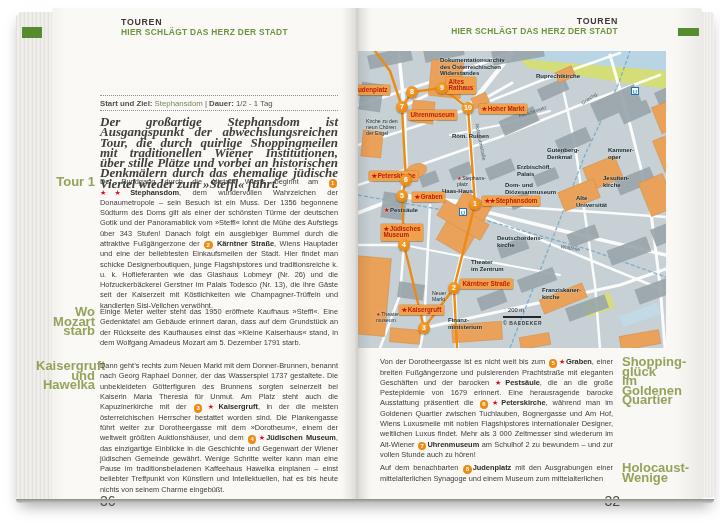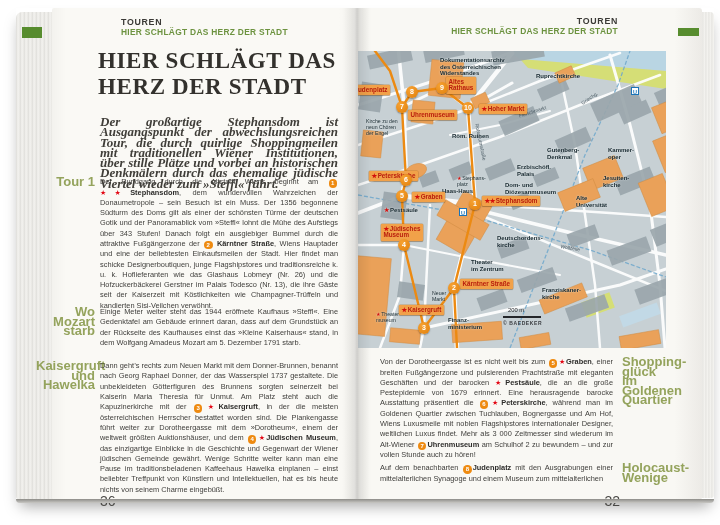--- a/index.html
+++ b/index.html
@@ -74,30 +74,35 @@
   <div class="book-shadow"></div>
   <div class="edge-left"></div>
   <div class="edge-right"></div>
 
   <div class="page left">
     <div style="position:absolute;left:69px;top:9px;width:236px;">
       <div class="kicker">TOUREN</div>
       <div class="subhead">HIER SCHLÄGT DAS HERZ DER STADT</div>
     </div>
   </div>
-  <div class="title">HIER SCHLÄGT DAS
-HERZ DER STADT</div>
+  <div class="metabar">
+    <b>Start und Ziel:</b>
+    <span class="meta-val">Stephansdom</span>
+    <span>|</span>
+    <b>Dauer:</b>
+    <span>1/2 - 1 Tag</span>
+  </div>
   <div class="intro">Der großartige Stephansdom ist Ausgangspunkt der abwechslungsreichen Tour, die durch quirlige Shoppingmeilen mit traditionellen Wiener Institutionen, über stille Plätze und vorbei an historischen Denkmälern durch das ehemalige jüdische Viertel wieder zum »Steffl« führt.</div>
 
   <div class="margin-note l" style="top:177px;">Tour 1</div>
   <div class="body-par" style="left:100px;top:177px;width:238px;">Der Rundgang durch die Altstadt Wiens beginnt am <span class="mk-inline">1</span><span class="stars-inline">★★</span><span class="bt">Stephansdom</span>, dem wundervollen Wahrzeichen der Donaumetropole – sein Besuch ist ein Muss. Der 1356 begonnene Südturm des Doms gilt als einer der schönsten Türme der deutschen Gotik und der Panoramablick vom »Steffl« lohnt die Mühe des Aufstiegs über 343 Stufen! Danach folgt ein ausgiebiger Bummel durch die attraktive Fußgängerzone der <span class="mk-inline">2</span> <span class="bt">Kärntner Straße</span>, Wiens Hauptader und eine der beliebtesten Einkaufsmeilen der Stadt. Hier findet man schicke Designerboutiquen, junge Flagshipstores und traditionsreiche k. u. k. Hoflieferanten wie das Glashaus Lobmeyr (Nr. 26) und die Hofzuckerbäckerei Gerstner im Palais Todesco (Nr. 13), die ihre Gäste seit der Kaiserzeit mit Köstlichkeiten wie Champagner-Trüffeln und kandierten Sisi-Veilchen verwöhnt.</div>
 
   <div class="margin-note l" style="top:307px;">Wo Mozart
 starb</div>
-  <div class="body-par" style="left:100px;top:307px;width:238px;">Einige Meter weiter steht das 1944 eröffnete Kaufhaus »Steffl«. Eine Gedenktafel am Gebäude erinnert daran, dass auf dem Grundstück an der Rückseite des Kaufhauses einst das »Kleine Kaiserhaus« stand, in dem Wolfgang Amadeus Mozart am 5. Dezember 1791 starb.</div>
+  <div class="body-par" style="left:100px;top:307px;width:238px;">Einige Meter weiter steht das 1950 eröffnete Kaufhaus »Steffl«. Eine Gedenktafel am Gebäude erinnert daran, dass auf dem Grundstück an der Rückseite des Kaufhauses einst das »Kleine Kaiserhaus« stand, in dem Wolfgang Amadeus Mozart am 5. Dezember 1791 starb.</div>
 
   <div class="margin-note l" style="top:361px;">Kaisergruft
 und Hawelka</div>
   <div class="body-par" style="left:100px;top:361px;width:238px;">Dann geht’s rechts zum Neuen Markt mit dem Donner-Brunnen, benannt nach Georg Raphael Donner, der das Wasserspiel 1737 gestaltete. Die unbekleideten Götterfiguren des Brunnens sorgten seinerzeit bei Kaiserin Maria Theresia für Unmut. Am Platz steht auch die Kapuzinerkirche mit der <span class="mk-inline">3</span><span class="stars-inline">★</span><span class="bt">Kaisergruft</span>, in der die meisten österreichischen Herrscher bestattet worden sind. Die Plankengasse führt weiter zur Dorotheergasse mit dem »Dorotheum«, einem der weltweit größten Auktionshäuser, und dem <span class="mk-inline">4</span><span class="stars-inline">★</span><span class="bt">Jüdischen Museum</span>, das einzigartige Einblicke in die Geschichte und Gegenwart der Wiener jüdischen Gemeinde gewährt. Wenige Schritte weiter kann man eine Pause im traditionsbeladenen Kaffeehaus Hawelka einplanen – einst beliebter Treffpunkt von Künstlern und Intellektuellen, hat es bis heute nichts von seinem Charme eingebüßt.</div>
 
   <div class="pagenum" style="left:100px;">36</div>
 
   <div class="page right"></div>
   <div class="rp-head">
     <div class="kicker">TOUREN</div>

